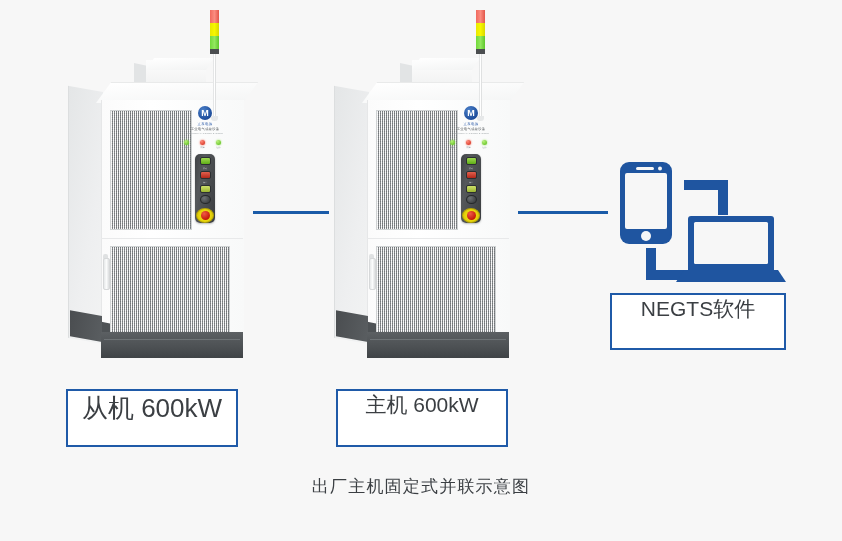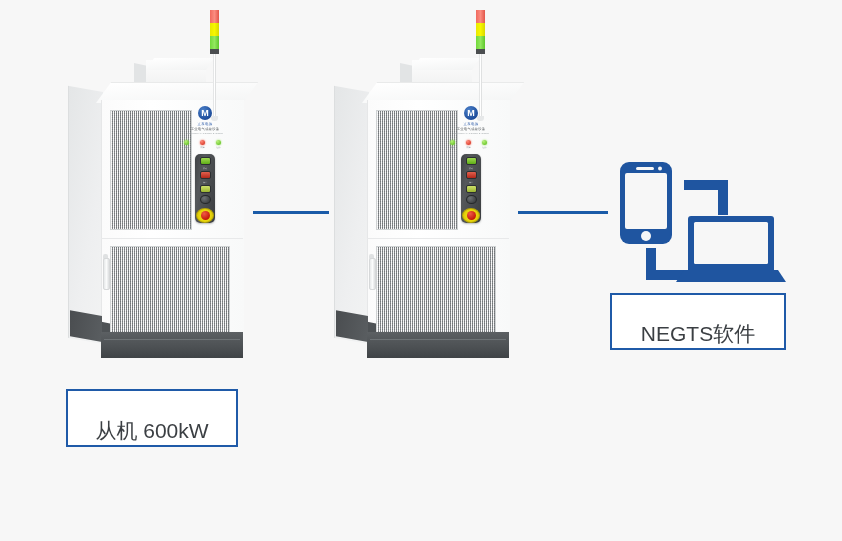--- a/index.html
+++ b/index.html
@@ -144,24 +144,24 @@
 
   
   .conn{position:absolute;height:3px;background:#1a5ba8;}
 
   
   .devices{position:absolute;}
 
   
   .boxlbl{
     position:absolute;background:#ffffff;border:2px solid #1f5aa8;
-    display:flex;align-items:flex-end;justify-content:center;
+    display:flex;align-items:flex-start;justify-content:center;
     color:#3b3f43;box-sizing:border-box;
   }
-  .lbl-slave{left:66px;top:389px;width:172px;height:58px;font-size:21px;}
+  .lbl-slave{left:66px;top:389px;width:172px;height:58px;font-size:26px;}
   .lbl-master{left:336px;top:389px;width:172px;height:58px;font-size:21px;}
   .lbl-negts{left:610px;top:293px;width:176px;height:57px;font-size:21px;}
   .bigtext{
     position:absolute;left:586px;top:389px;width:230px;
     font-size:28px;color:#3b3f43;text-align:center;letter-spacing:.5px;
   }
   .caption{
     position:absolute;left:0;top:475px;width:842px;text-align:center;
     font-size:17px;color:#3b3f43;letter-spacing:1.2px;
   }
@@ -320,20 +320,24 @@
         <rect x="82" y="62" width="74" height="42" rx="1.5" ry="1.5" fill="#f7f7f7"></rect>
         <path d="M72 110 h94 l8 12 h-110 z" fill="#1f55a0"></path>
       </g>
     </svg>
   </div>
 
   <div class="boxlbl lbl-slave">
     <span>从机 600kW</span>
   </div>
 
+  <div class="boxlbl lbl-master">
+    <span>主机 600kW</span>
+  </div>
 
   <div class="boxlbl lbl-negts">
     <span>NEGTS软件</span>
   </div>
 
 
+  <div class="caption">出厂主机固定式并联示意图</div>
 
 </div>
 
 </body></html>

